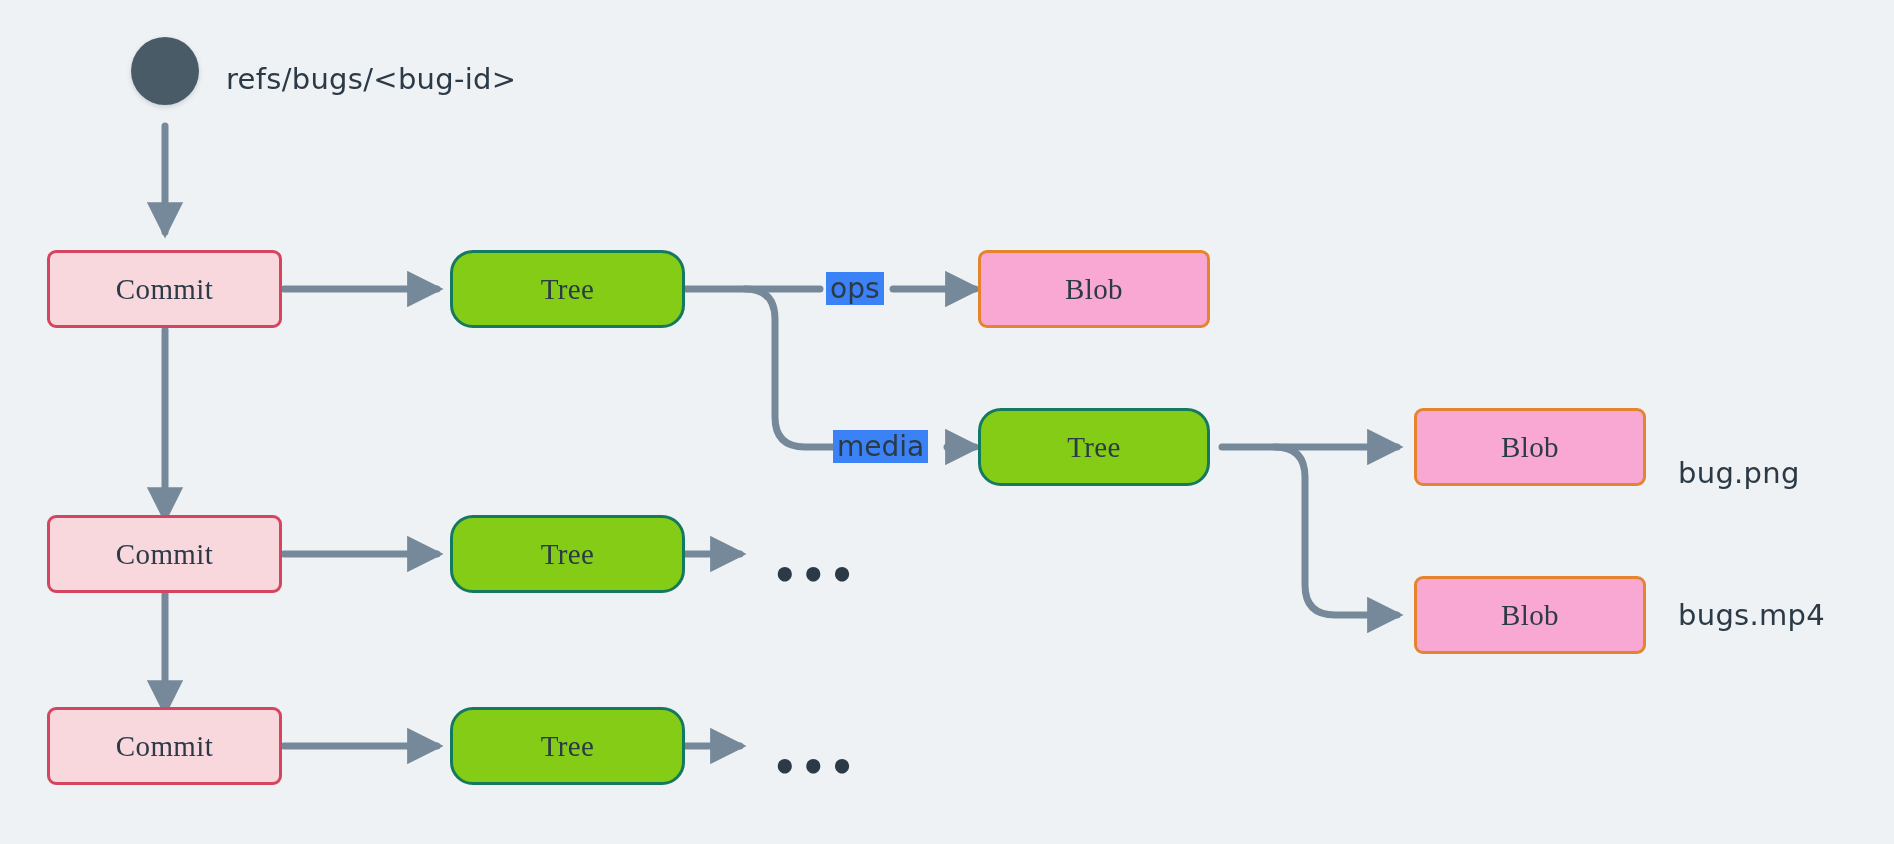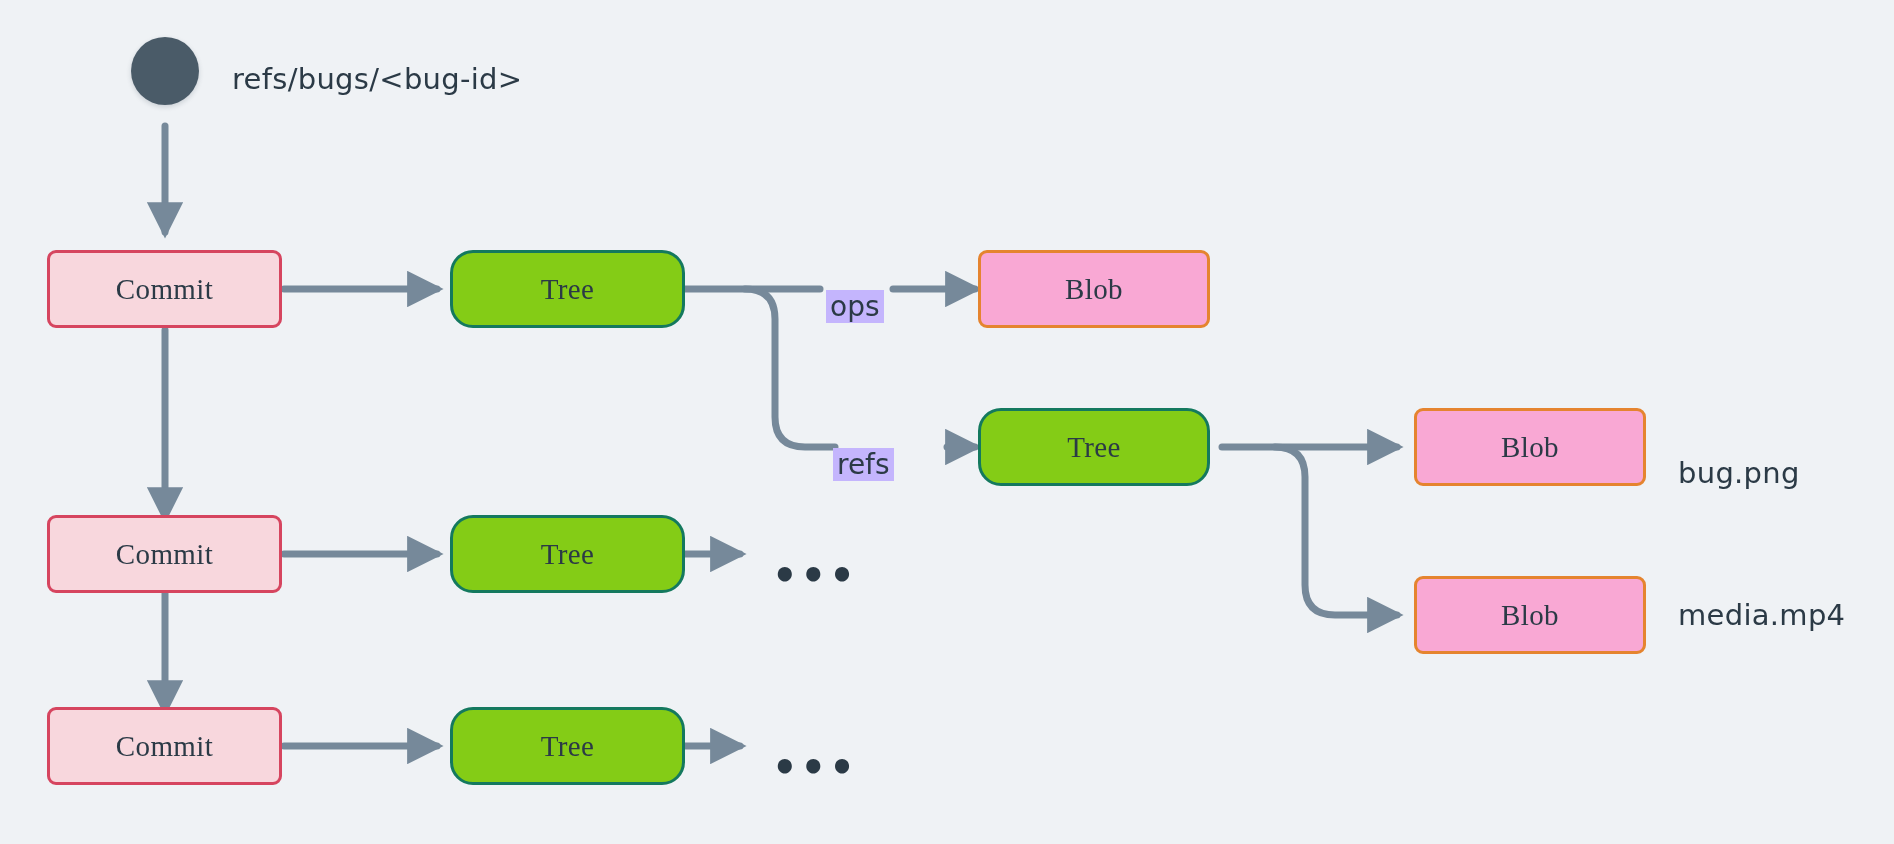--- a/index.html
+++ b/index.html
@@ -65,24 +65,23 @@
     color: #2b3a46;
     white-space: nowrap;
     letter-spacing: 0.3px;
     z-index: 4;
   }
   .edge-label {
     position: absolute;
     font-size: 28px;
     color: #2b3a46;
     white-space: nowrap;
-    background: #c4b5fd;
+    background: #3b82f6;
     padding: 0 4px;
     z-index: 4;
-    margin-top: 18px;
   }
   .ellipsis {
     position: absolute;
     font-size: 40px;
     font-weight: bold;
     color: #2b3a46;
     letter-spacing: 3px;
     line-height: 1;
     z-index: 4;
   }
@@ -119,39 +118,39 @@
       <path d="M 684 554 L 740 554" marker-end="url(#arrow)"></path>
       <path d="M 684 746 L 740 746" marker-end="url(#arrow)"></path>
 
       <path d="M 1222 447 L 1397 447" marker-end="url(#arrow)"></path>
       <path d="M 1275 447 Q 1305 447 1305 477 L 1305 585 Q 1305 615 1335 615 L 1397 615" marker-end="url(#arrow)"></path>
     </g>
   </svg>
 
   <div class="start-dot" style="left:131px; top:37px; width:68px; height:68px;"></div>
 
-  <div class="plain-label" style="left:232px; top:62px;">refs/bugs/&lt;bug-id&gt;</div>
+  <div class="plain-label" style="left:226px; top:62px;">refs/bugs/&lt;bug-id&gt;</div>
 
   <div class="node node-commit" style="left:47px; top:250px; width:235px; height:78px;">Commit</div>
   <div class="node node-commit" style="left:47px; top:515px; width:235px; height:78px;">Commit</div>
   <div class="node node-commit" style="left:47px; top:707px; width:235px; height:78px;">Commit</div>
 
   <div class="node node-tree" style="left:450px; top:250px; width:235px; height:78px;">Tree</div>
   <div class="node node-tree" style="left:450px; top:515px; width:235px; height:78px;">Tree</div>
   <div class="node node-tree" style="left:450px; top:707px; width:235px; height:78px;">Tree</div>
 
   <div class="edge-label" style="left:826px; top:272px;">ops</div>
-  <div class="edge-label" style="left:833px; top:430px;">refs</div>
+  <div class="edge-label" style="left:833px; top:430px;">media</div>
 
   <div class="node node-blob" style="left:978px; top:250px; width:232px; height:78px;">Blob</div>
 
   <div class="node node-tree" style="left:978px; top:408px; width:232px; height:78px;">Tree</div>
 
   <div class="node node-blob" style="left:1414px; top:408px; width:232px; height:78px;">Blob</div>
   <div class="node node-blob" style="left:1414px; top:576px; width:232px; height:78px;">Blob</div>
 
   <div class="plain-label" style="left:1678px; top:456px;">bug.png</div>
-  <div class="plain-label" style="left:1678px; top:598px;">media.mp4</div>
+  <div class="plain-label" style="left:1678px; top:598px;">bugs.mp4</div>
 
   <div class="ellipsis" style="left:772px; top:555px;">•••</div>
   <div class="ellipsis" style="left:772px; top:747px;">•••</div>
 
 </div>
 
 </body></html>

